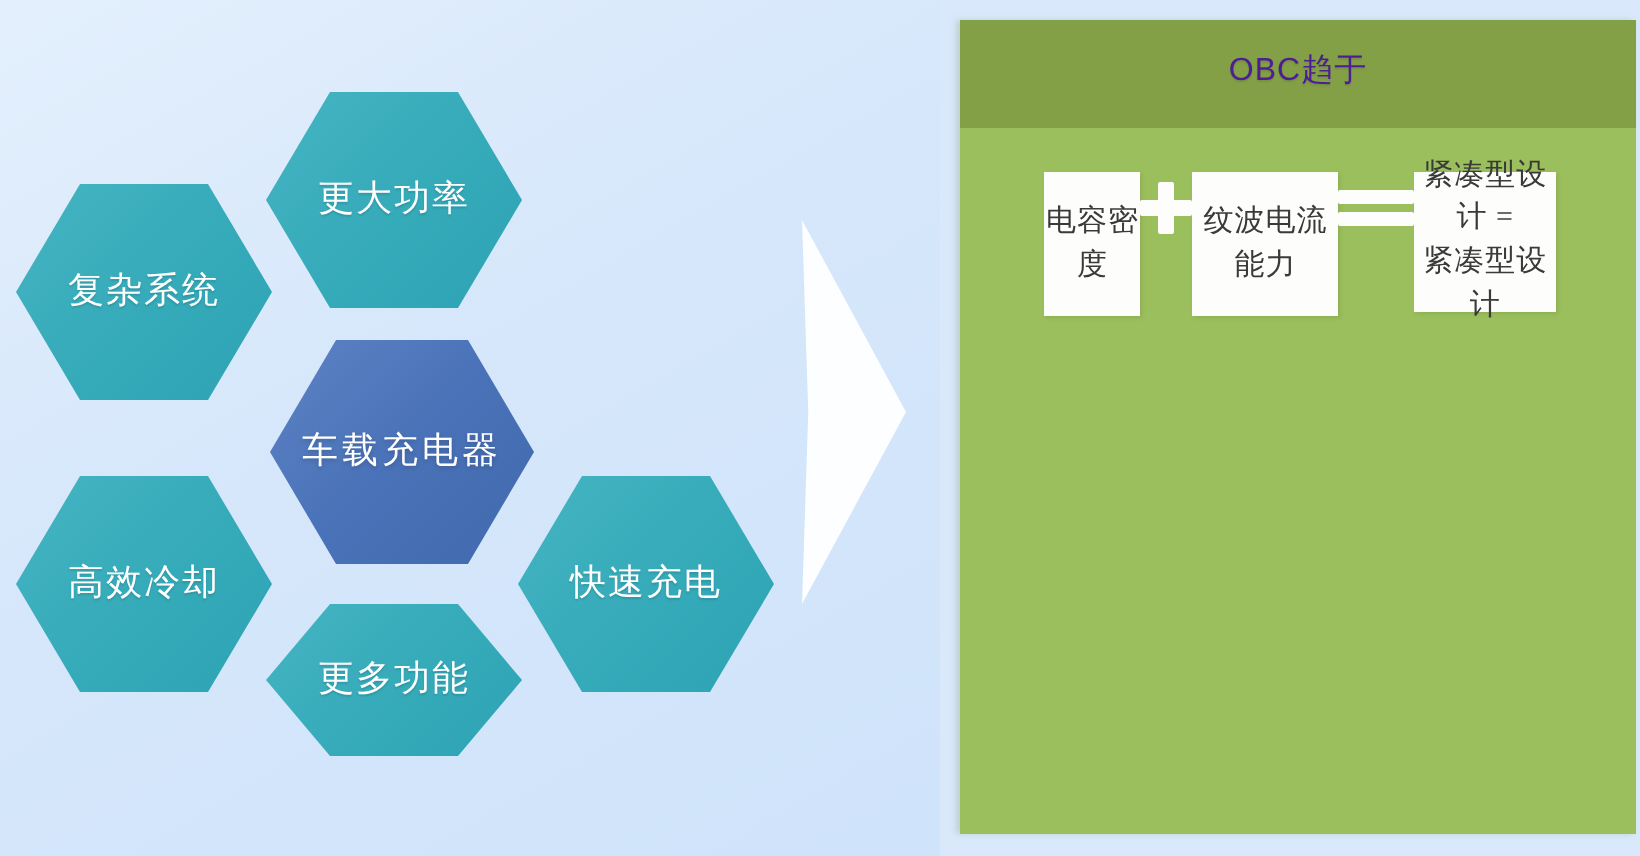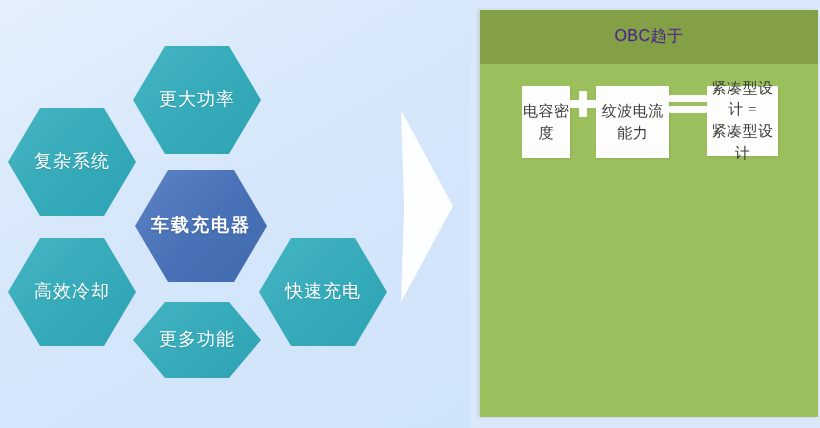--- a/index.html
+++ b/index.html
@@ -44,30 +44,30 @@
     margin-top: 16px;
   }
   .hex-outer {
     background: linear-gradient(135deg, #45b4c2 0%, #35aab9 55%, #2ea3b4 100%);
     font-size: 18px;
     text-shadow: 0 1px 1px rgba(0,0,0,.12);
   }
   .hex-center {
     background: linear-gradient(135deg, #5c83c4 0%, #4a72b8 50%, #4169ad 100%);
     font-size: 18px;
-    font-weight: bold;
+    font-weight: normal;
     letter-spacing: 2px;
     text-shadow: 0 1px 2px rgba(0,0,0,.18);
     justify-content: center;
   }
 
   
   #hex-center       { left: 135px; top: 154px; width: 132px; height: 112px; }
   #hex-top          { left: 133px; top:  30px; width: 128px; height: 108px; }
-  #hex-top-left     { left:   8px; top:  92px; width: 128px; height: 108px; }
+  #hex-top-left     { left:   8px; top:  76px; width: 128px; height: 108px; }
   #hex-top-right    { left: 259px; top:  92px; width: 128px; height: 108px; }
   #hex-bottom-left  { left:   8px; top: 222px; width: 128px; height: 108px; }
   #hex-bottom-right { left: 259px; top: 222px; width: 128px; height: 108px; font-family: Liberation Serif, serif; }
   #hex-bottom       { left: 133px; top: 286px; width: 128px; height: 76px; }
 
   
   #arrow {
     position: absolute;
     left: 401px; top: 110px;
     width: 52px; height: 192px;

